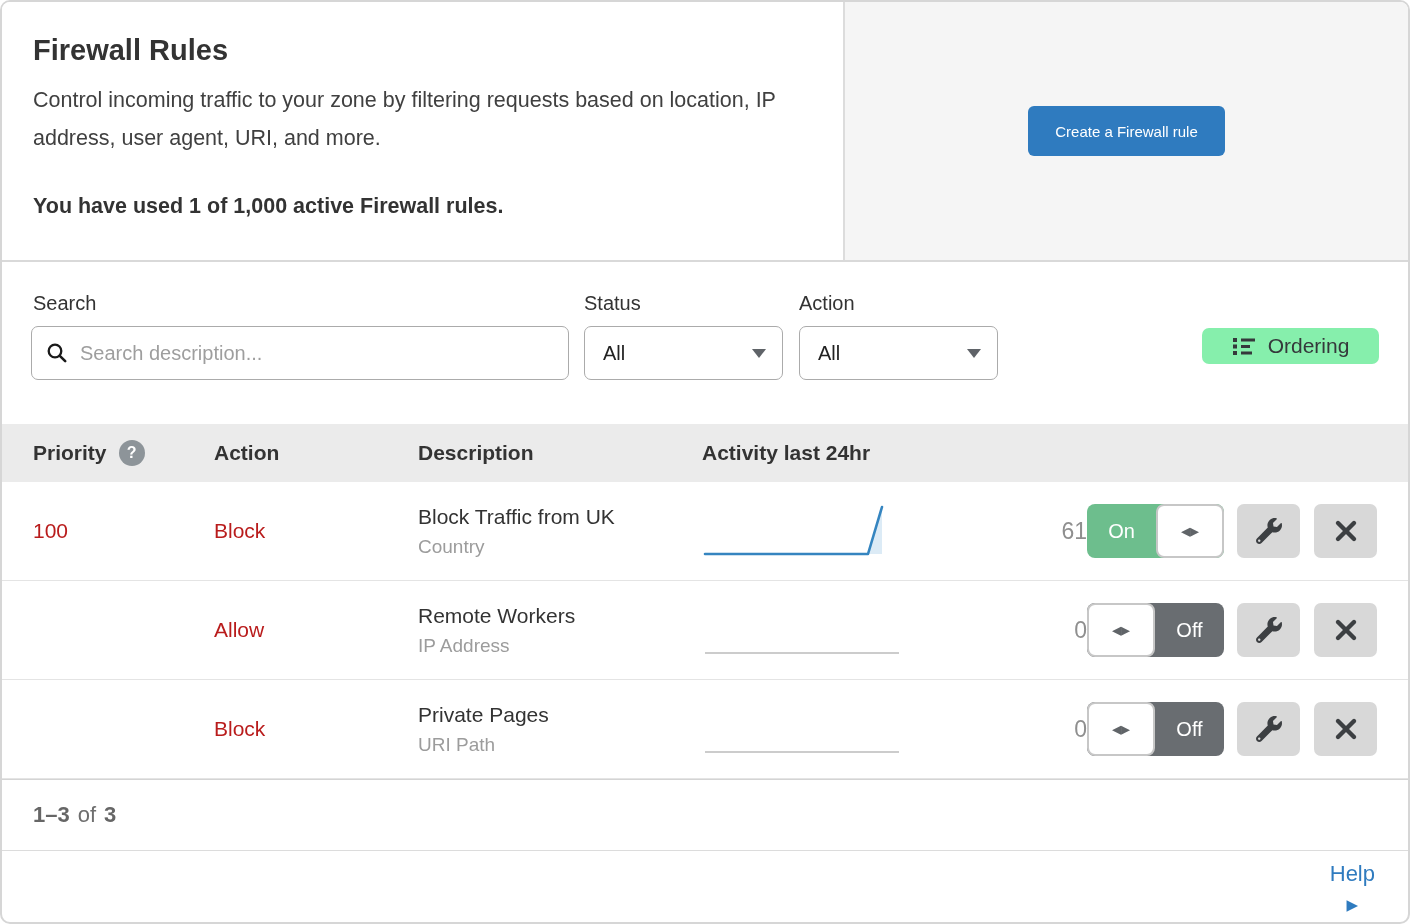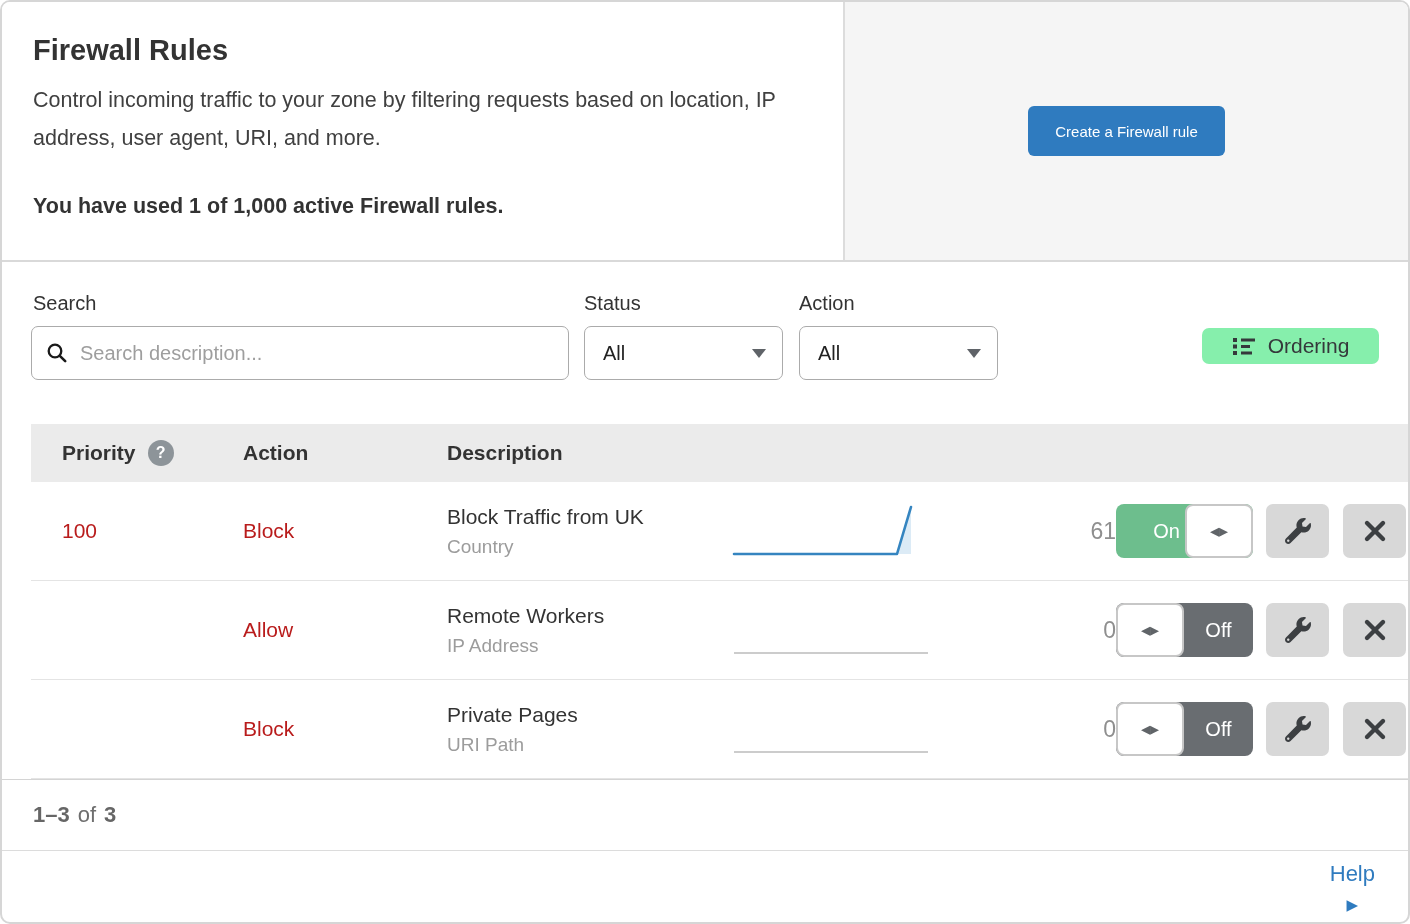--- a/index.html
+++ b/index.html
@@ -24,39 +24,39 @@
   .search-box{position:absolute;left:29px;top:64px;width:538px;height:54px;border:1px solid #ababab;border-radius:7px;display:flex;align-items:center;padding:0 14px;background:#fff;}
   .search-box input{border:none;outline:none;flex:1;font-size:20px;font-family:inherit;color:#333;margin-left:10px;}
   .search-box input::placeholder{color:#9e9e9e;}
   .select{position:absolute;top:64px;width:199px;height:54px;border:1px solid #ababab;border-radius:7px;background:#fff;display:flex;align-items:center;padding:0 18px;font-size:20px;color:#222;cursor:pointer;}
   .sel-status{left:582px;}
   .sel-action{left:797px;}
   .caret{position:absolute;right:16px;top:22px;width:0;height:0;border-left:7px solid transparent;border-right:7px solid transparent;border-top:9px solid #5f6368;}
   .ordering-btn{position:absolute;left:1200px;top:66px;width:177px;height:36px;background:#86efac;border:none;border-radius:7px;display:flex;align-items:center;justify-content:center;gap:12px;font-size:21px;color:#35383b;font-family:inherit;cursor:pointer;}
 
   
-  .grid{display:grid;grid-template-columns:181px 204px 284px 385px 150px 77px 77px;padding-left:31px;align-items:center;margin-left:29px;}
+  .grid{display:grid;grid-template-columns:181px 204px 284px 385px 150px 77px 77px;padding-left:31px;align-items:center;}
   .thead{height:58px;background:#ebebeb;font-size:21px;font-weight:bold;color:#333;}
   .th{display:flex;align-items:center;}
   .q-icon{width:26px;height:26px;border-radius:50%;background:#8d9499;color:#fff;font-size:16px;font-weight:bold;display:flex;align-items:center;justify-content:center;margin-left:12px;}
   .trow{height:99px;border-bottom:1px solid #e4e4e4;background:#fff;}
   .trow:last-of-type{border-bottom:none;}
   .cell-plain{font-size:21px;color:#b91c1c;}
   .desc-title{font-size:21px;color:#333;}
   .desc-sub{font-size:19px;color:#9c9c9c;margin-top:7px;}
   .activity{display:flex;align-items:center;justify-content:space-between;}
   .spark{width:200px;height:58px;}
   .count{font-size:23px;color:#8f8f8f;margin-left:30px;}
 
   
   .toggle{position:relative;width:137px;height:54px;border-radius:8px;cursor:pointer;}
   .toggle.on{background:#6dbe8d;}
   .toggle.off{background:#696d71;}
   .tg-label{position:absolute;top:0;width:69px;height:54px;display:flex;align-items:center;justify-content:center;font-size:20px;color:#fff;}
-  .toggle.on .tg-label{left:16px;}
+  .toggle.on .tg-label{left:0;}
   .toggle.off .tg-label{right:0;}
   .tg-knob{position:absolute;top:0;width:68px;height:54px;background:#fff;border:2px solid #c7c7c7;border-radius:8px;display:flex;align-items:center;justify-content:center;font-size:18px;color:#606468;letter-spacing:0px;}
   .toggle.on .tg-knob{right:0;}
   .toggle.off .tg-knob{left:0;}
 
   .icon-btn{width:63px;height:54px;background:#d8d8d8;border:none;border-radius:7px;display:flex;align-items:center;justify-content:center;cursor:pointer;}
 
   
   .footer-pag{height:71px;border-top:1px solid #d4d4d4;display:flex;align-items:center;padding-left:31px;font-size:22px;color:#6e6e6e;}
   .footer-pag b{color:#666;}
@@ -120,20 +120,21 @@
     </button>
   </div>
 
   <div class="grid thead">
     <div class="th">
       <span>Priority</span>
       <span class="q-icon">?</span>
     </div>
     <div class="th">Action</div>
     <div class="th">Description</div>
+    <div class="th">Activity last 24hr</div>
     <div></div>
       <div></div>
       <div></div>
   </div>
 
   <div class="grid trow">
     <div class="cell-plain">100</div>
     <div class="cell-plain">Block</div>
     <div>
       <div class="desc-title">Block Traffic from UK</div>

